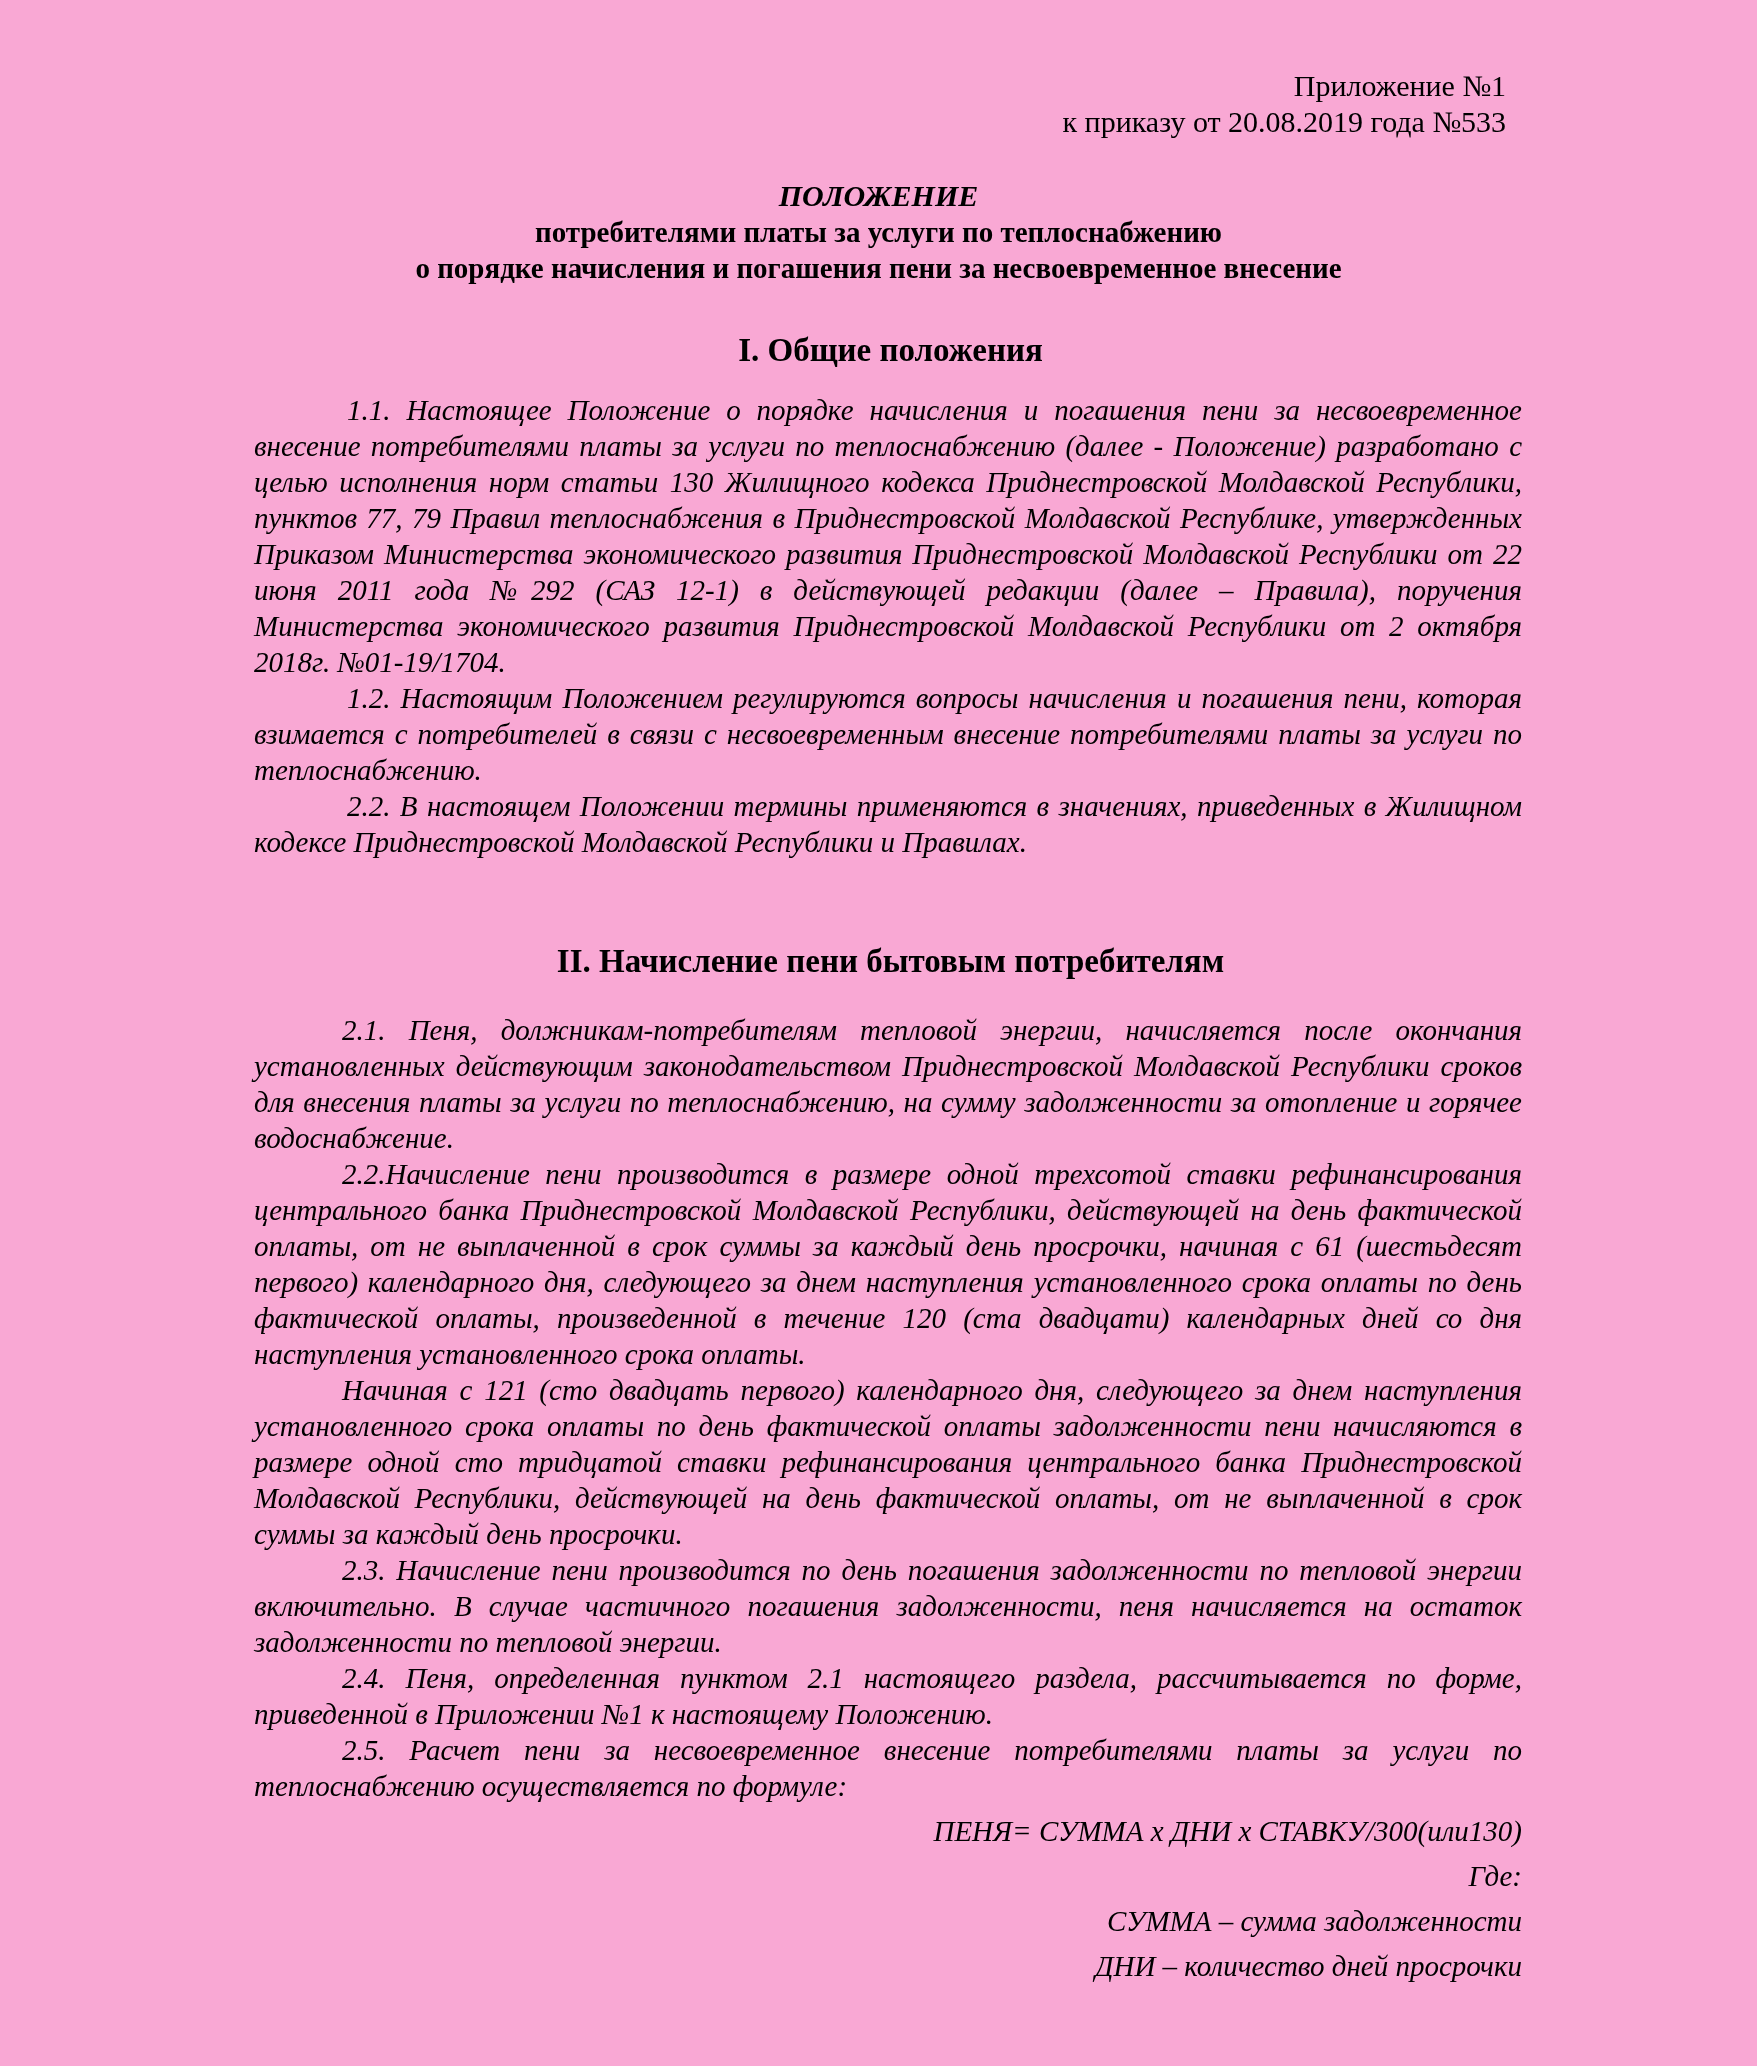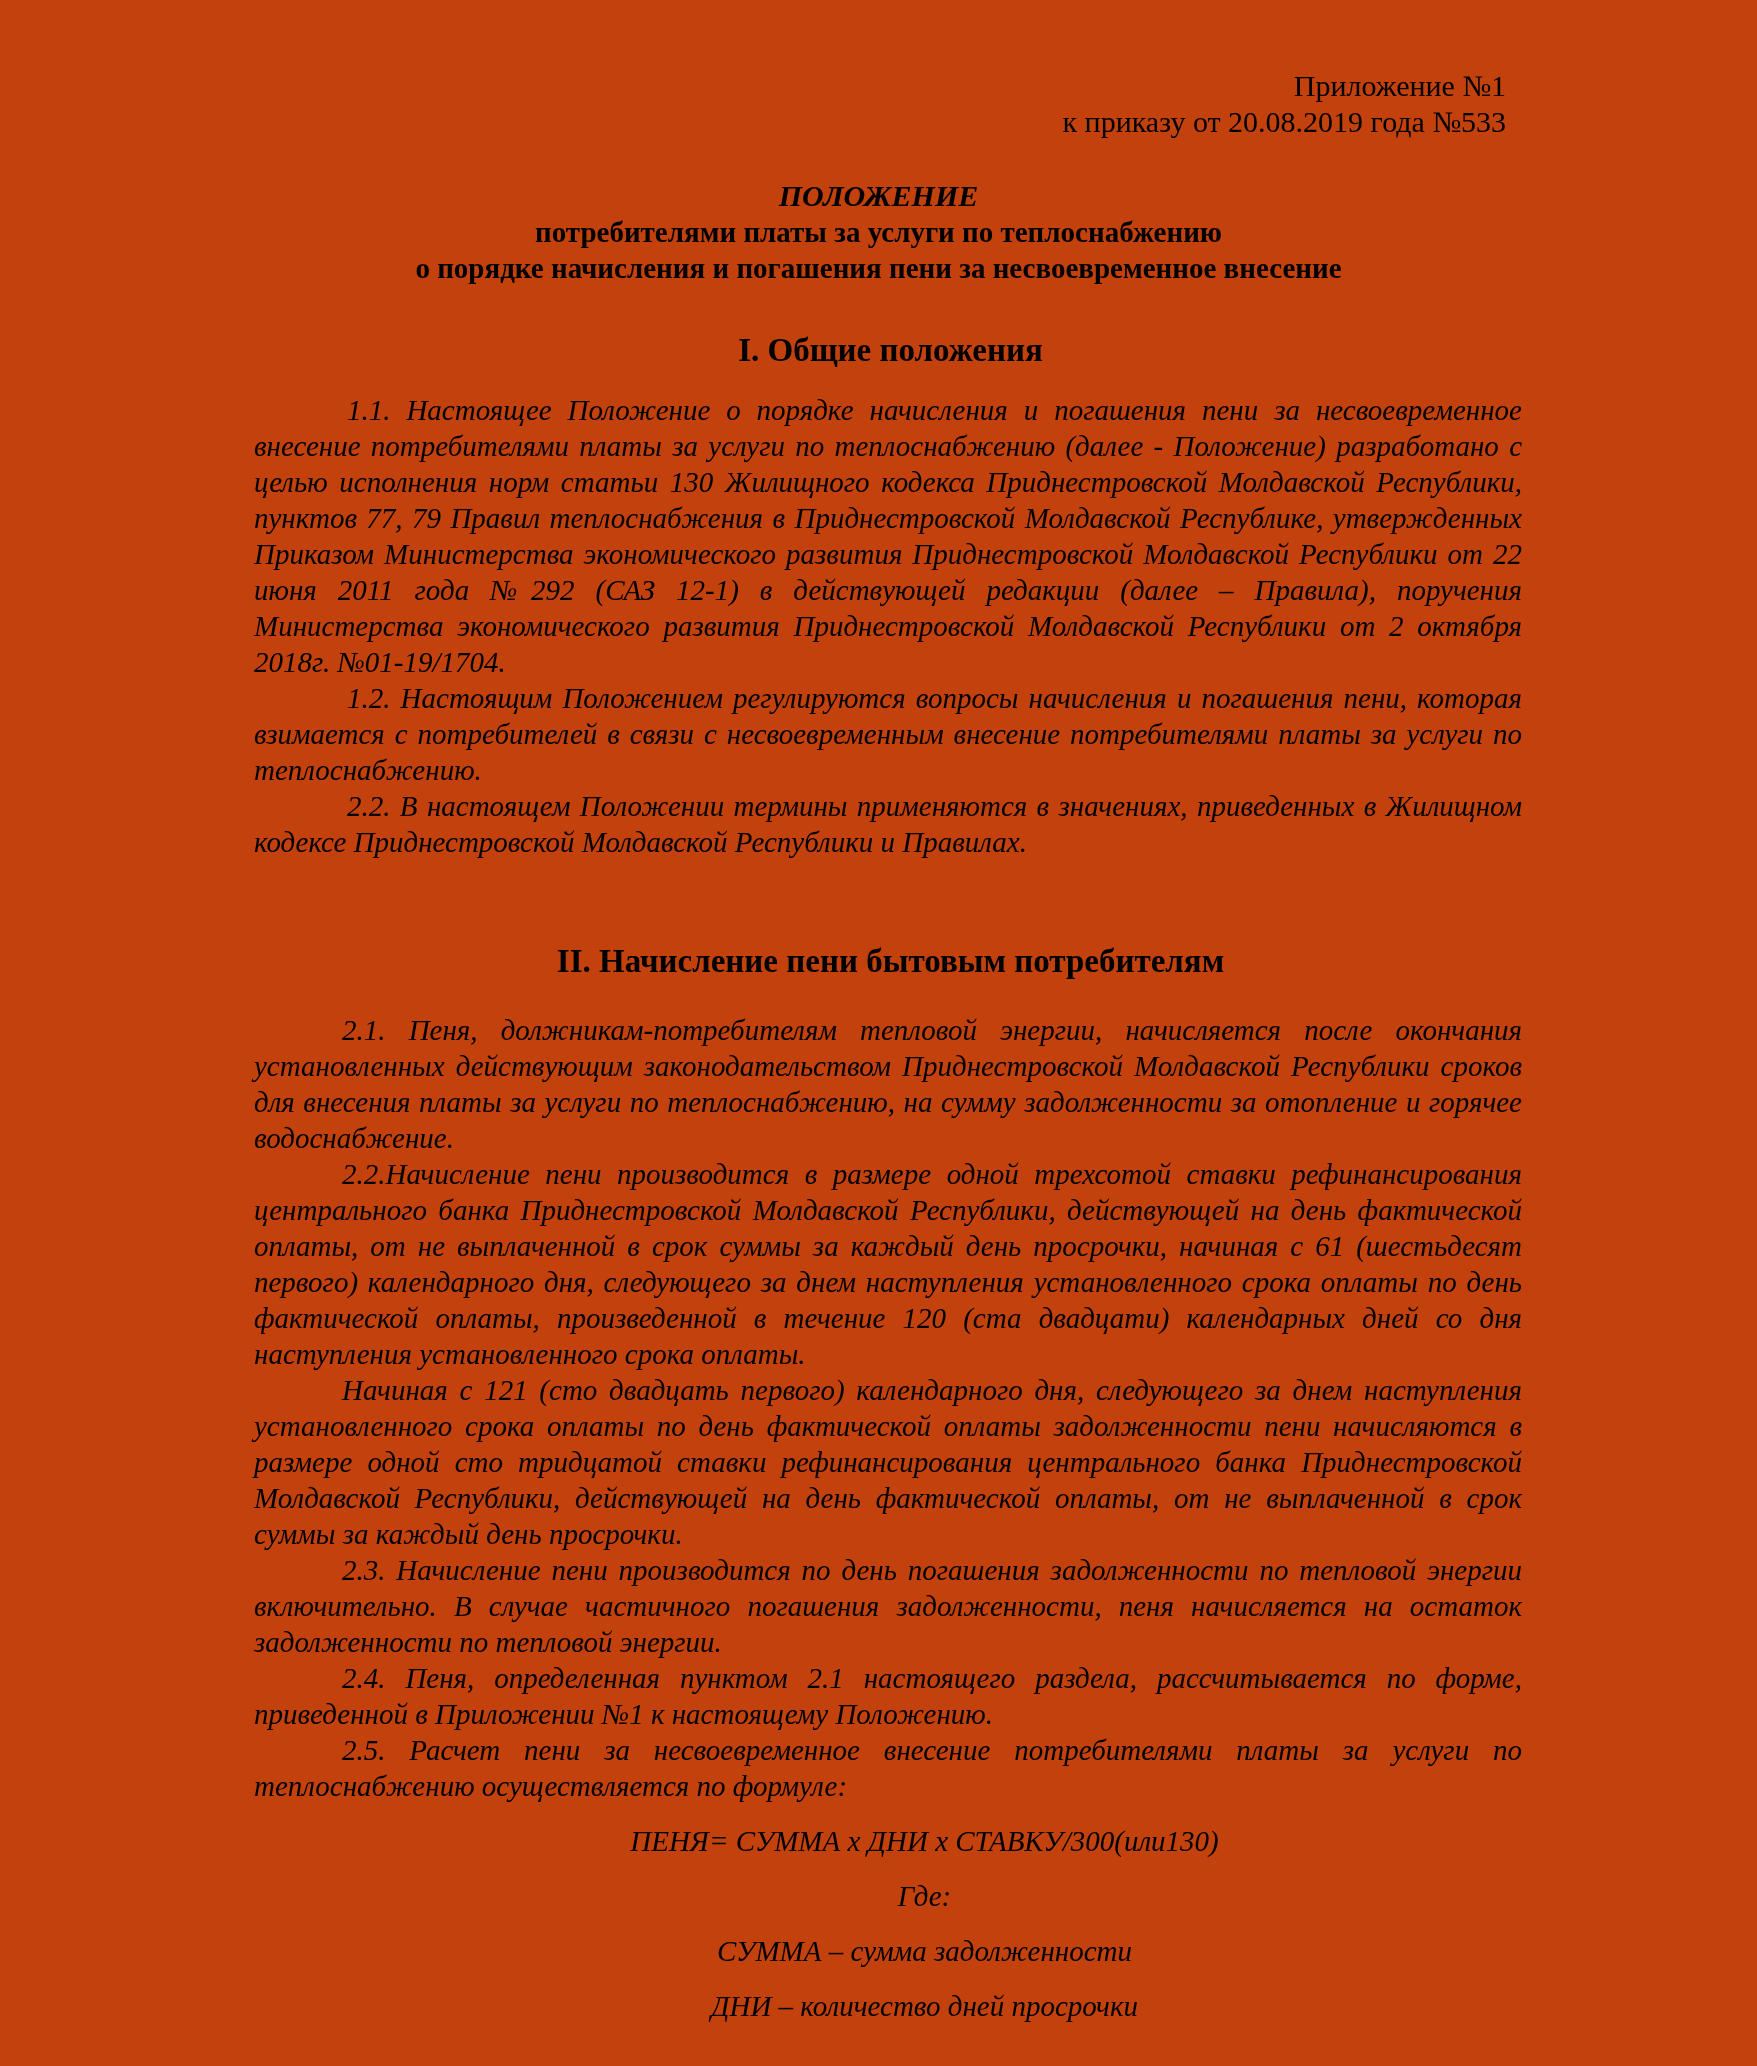--- a/index.html
+++ b/index.html
@@ -14,21 +14,21 @@
       overflow: hidden;
       color: #000000;
       font-family: "Liberation Serif", "DejaVu Serif", serif;
     }
     .page {
       position: absolute;
       left: 0;
       top: 0;
       width: 1757px;
       height: 2066px;
-      background: #c2410c;
+      background: #f9a8d4;
     }
     .annex {
       position: absolute;
       right: 251px;
       top: 68px;
       text-align: right;
       font-size: 30px;
       line-height: 36px;
     }
     .title-block {
@@ -64,24 +64,24 @@
     }
     .body-text p {
       margin: 0;
       text-indent: 88px;
       font-style: italic;
     }
     .body-text p.indent-wide {
       text-indent: 93px;
     }
     .body-text p.formula-line {
-      text-align: center;
+      text-align: right;
       text-indent: 0;
       padding-left: 73px;
-      margin-top: 20px;
+      margin-top: 10px;
       line-height: 35px;
     }
     #sec1 { top: 332px; }
     #sec1-body { top: 392px; }
     #sec2 { top: 943px; }
     #sec2-body { top: 1012px; }
   </style>
 </head>
 <body>
 

